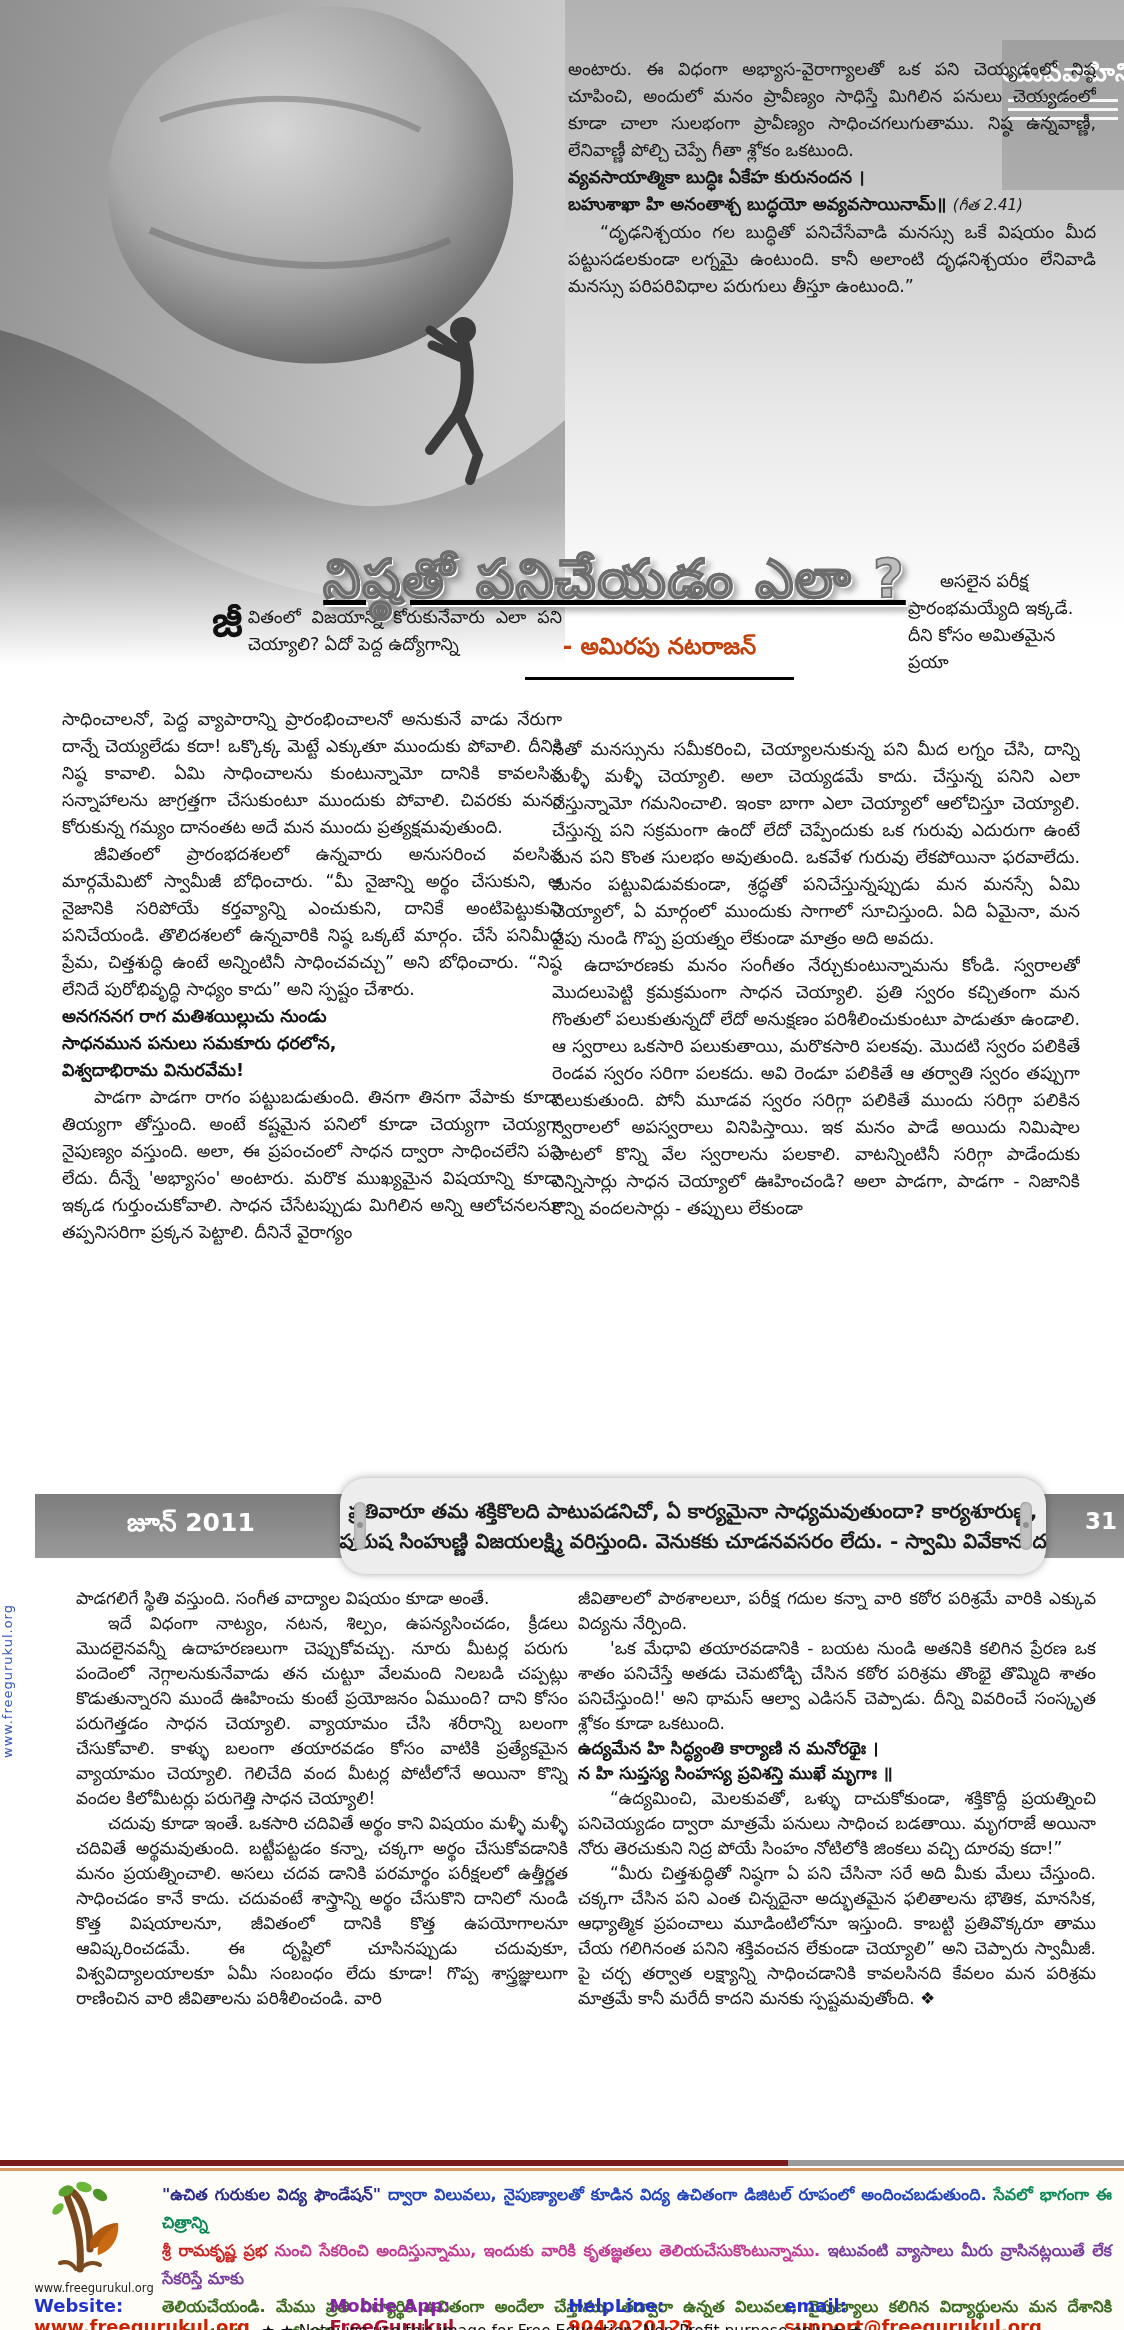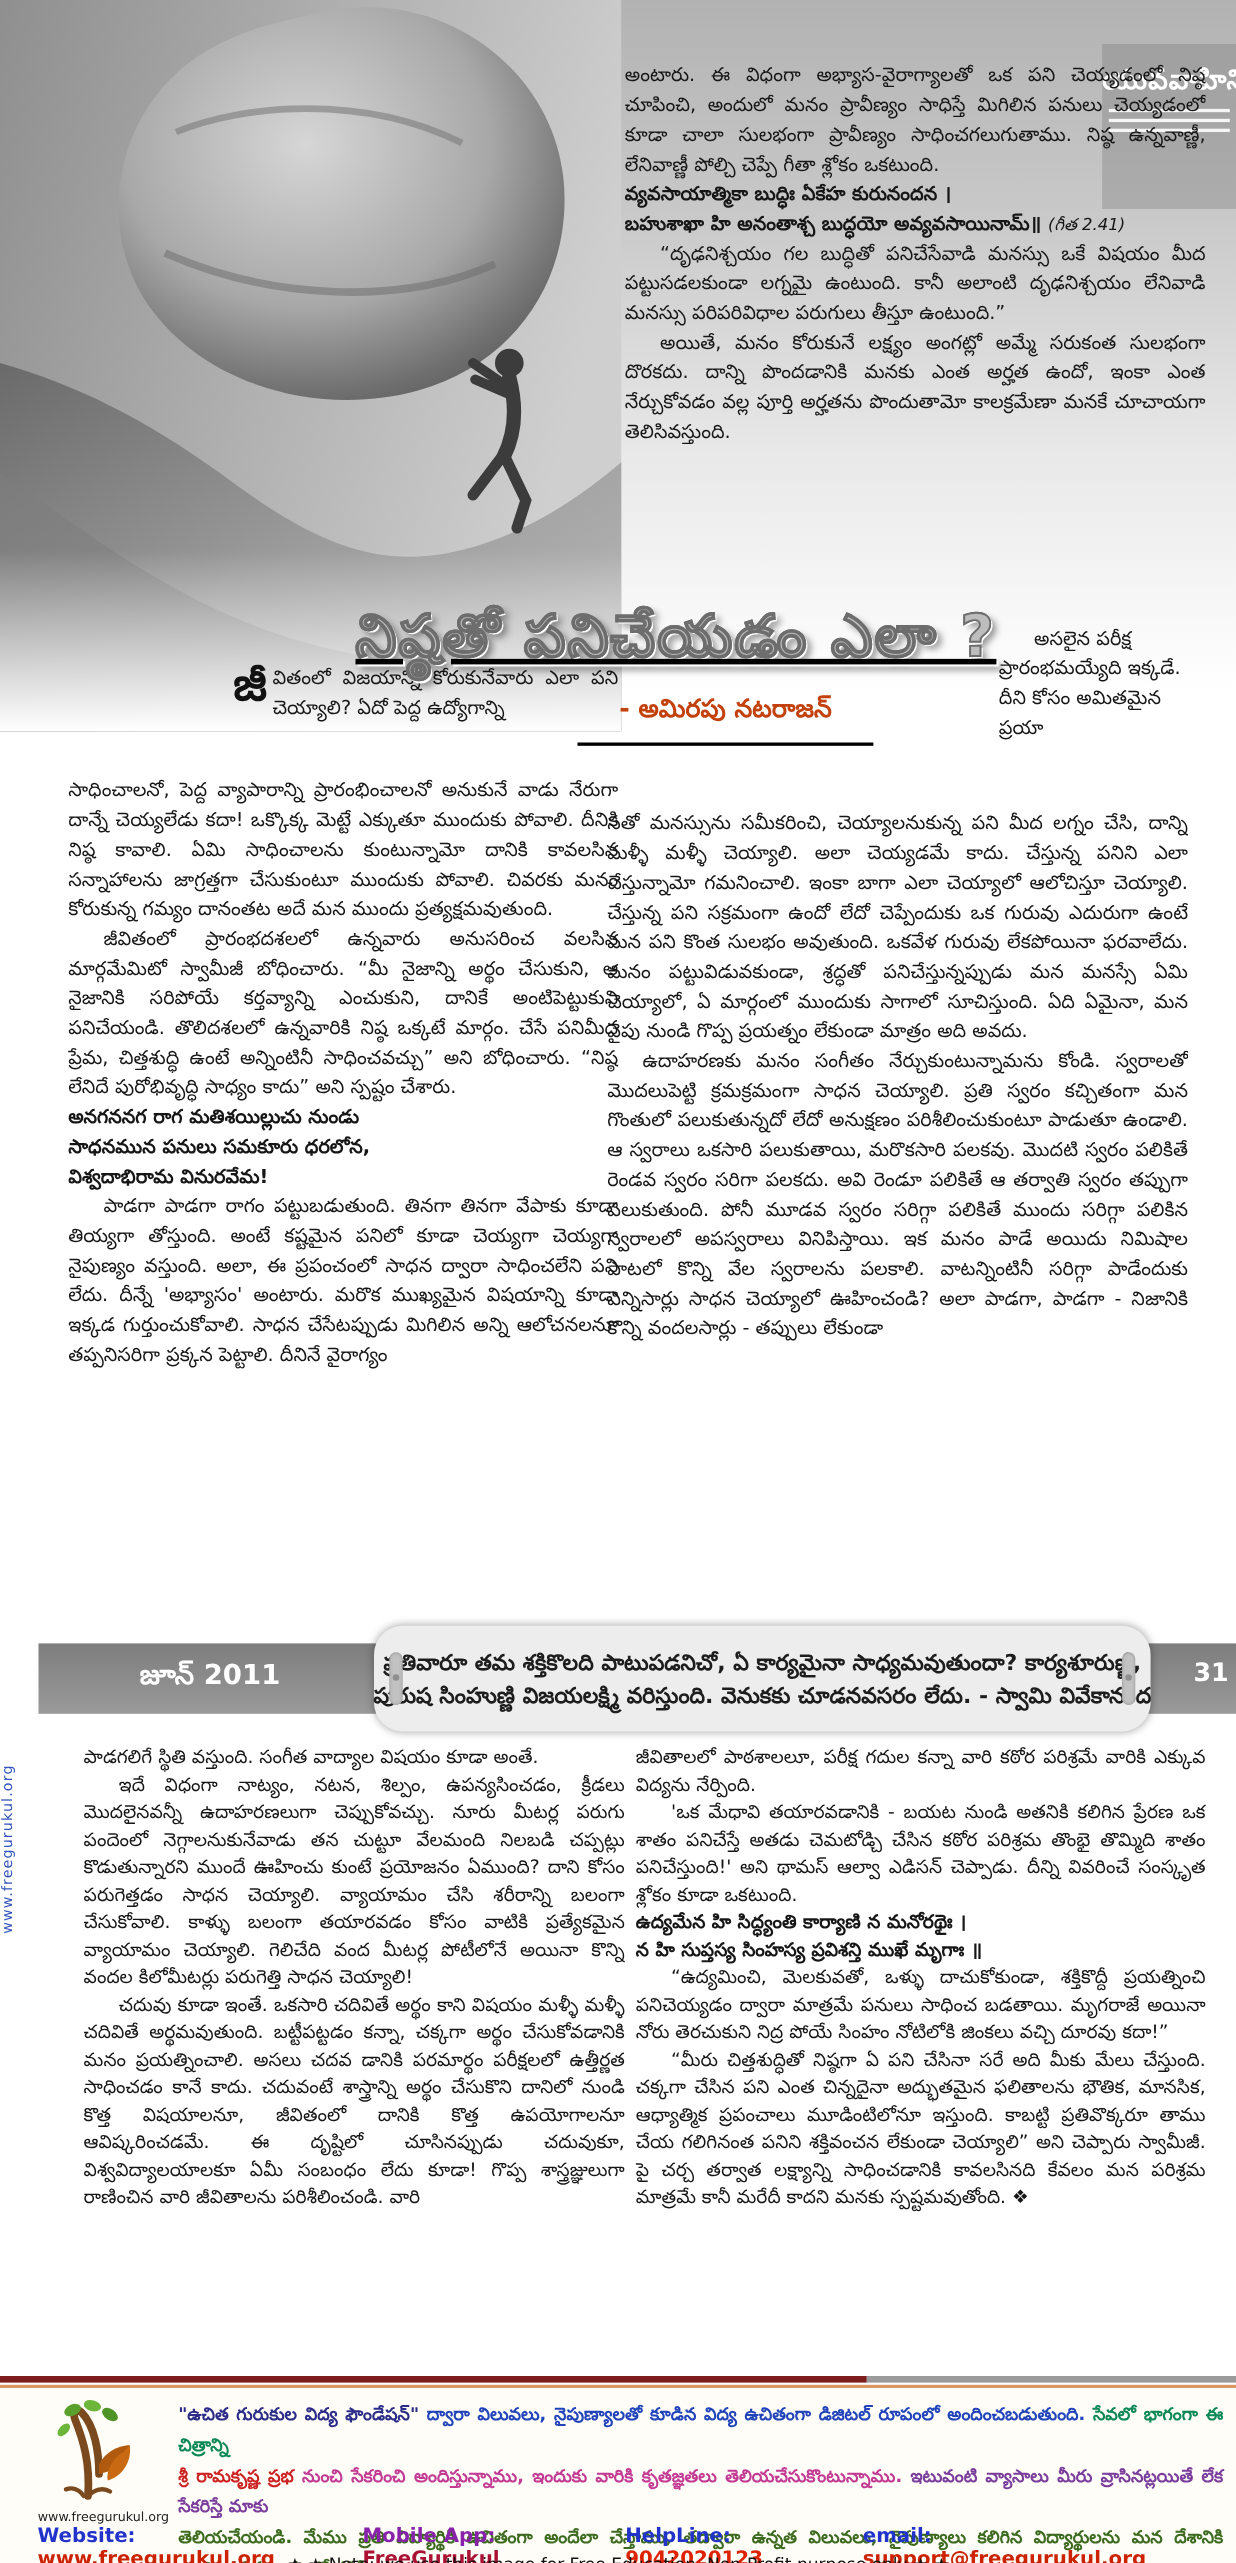--- a/index.html
+++ b/index.html
@@ -114,21 +114,20 @@
   <div class="title-block">
     <div class="big-title">నిష్ఠతో పనిచేయడం ఎలా ?</div>
     <div class="author">- అమిరపు నటరాజన్</div>
   </div>
 
   <div class="col" style="left:568px;top:56px;width:528px;height:492px;">
     <p>అంటారు. ఈ విధంగా అభ్యాస-వైరాగ్యాలతో ఒక పని చెయ్యడంలో నిష్ఠ చూపించి, అందులో మనం ప్రావీణ్యం సాధిస్తే మిగిలిన పనులు చెయ్యడంలో కూడా చాలా సులభంగా ప్రావీణ్యం సాధించగలుగుతాము. నిష్ఠ ఉన్నవాణ్ణీ, లేనివాణ్ణీ పోల్చి చెప్పే గీతా శ్లోకం ఒకటుంది.</p>
     <p class="shloka">వ్యవసాయాత్మికా బుద్ధిః ఏకేహ కురునందన ।</p>
     <p class="shloka"><span>బహుశాఖా హి అనంతాశ్చ బుద్ధయో అవ్యవసాయినామ్॥</span> <span class="gref">(గీత 2.41)</span></p>
     <p class="ind">“దృఢనిశ్చయం గల బుద్ధితో పనిచేసేవాడి మనస్సు ఒకే విషయం మీద పట్టుసడలకుండా లగ్నమై ఉంటుంది. కానీ అలాంటి దృఢనిశ్చయం లేనివాడి మనస్సు పరిపరివిధాల పరుగులు తీస్తూ ఉంటుంది.”</p>
-    <p class="ind">అయితే, మనం కోరుకునే లక్ష్యం అంగట్లో అమ్మే సరుకంత సులభంగా దొరకదు. దాన్ని పొందడానికి మనకు ఎంత అర్హత ఉందో, ఇంకా ఎంత నేర్చుకోవడం వల్ల పూర్తి అర్హతను పొందుతామో కాలక్రమేణా మనకే చూచాయగా తెలిసివస్తుంది.</p>
   </div>
 
   <div class="col narrowcol" style="left:908px;top:568px;width:190px;height:160px;text-align:left;">
     <p class="ind">అసలైన పరీక్ష ప్రారంభమయ్యేది ఇక్కడే. దీని కోసం అమితమైన ప్రయా</p>
   </div>
 
   <div class="col" style="left:552px;top:736px;width:528px;height:672px;">
     <p>సతో మనస్సును సమీకరించి, చెయ్యాలనుకున్న పని మీద లగ్నం చేసి, దాన్ని మళ్ళీ మళ్ళీ చెయ్యాలి. అలా చెయ్యడమే కాదు. చేస్తున్న పనిని ఎలా చేస్తున్నామో గమనించాలి. ఇంకా బాగా ఎలా చెయ్యాలో ఆలోచిస్తూ చెయ్యాలి. చేస్తున్న పని సక్రమంగా ఉందో లేదో చెప్పేందుకు ఒక గురువు ఎదురుగా ఉంటే మన పని కొంత సులభం అవుతుంది. ఒకవేళ గురువు లేకపోయినా ఫరవాలేదు. మనం పట్టువిడువకుండా, శ్రద్ధతో పనిచేస్తున్నప్పుడు మన మనస్సే ఏమి చెయ్యాలో, ఏ మార్గంలో ముందుకు సాగాలో సూచిస్తుంది. ఏది ఏమైనా, మన వైపు నుండి గొప్ప ప్రయత్నం లేకుండా మాత్రం అది అవదు.</p>
     <p class="ind">ఉదాహరణకు మనం సంగీతం నేర్చుకుంటున్నామను కోండి. స్వరాలతో మొదలుపెట్టి క్రమక్రమంగా సాధన చెయ్యాలి. ప్రతి స్వరం కచ్చితంగా మన గొంతులో పలుకుతున్నదో లేదో అనుక్షణం పరిశీలించుకుంటూ పాడుతూ ఉండాలి. ఆ స్వరాలు ఒకసారి పలుకుతాయి, మరొకసారి పలకవు. మొదటి స్వరం పలికితే రెండవ స్వరం సరిగా పలకదు. అవి రెండూ పలికితే ఆ తర్వాతి స్వరం తప్పుగా పలుకుతుంది. పోనీ మూడవ స్వరం సరిగ్గా పలికితే ముందు సరిగ్గా పలికిన స్వరాలలో అపస్వరాలు వినిపిస్తాయి. ఇక మనం పాడే అయిదు నిమిషాల పాటలో కొన్ని వేల స్వరాలను పలకాలి. వాటన్నింటినీ సరిగ్గా పాడేందుకు ఎన్నిసార్లు సాధన చెయ్యాలో ఊహించండి? అలా పాడగా, పాడగా - నిజానికి కొన్ని వందలసార్లు - తప్పులు లేకుండా</p>
   </div>

